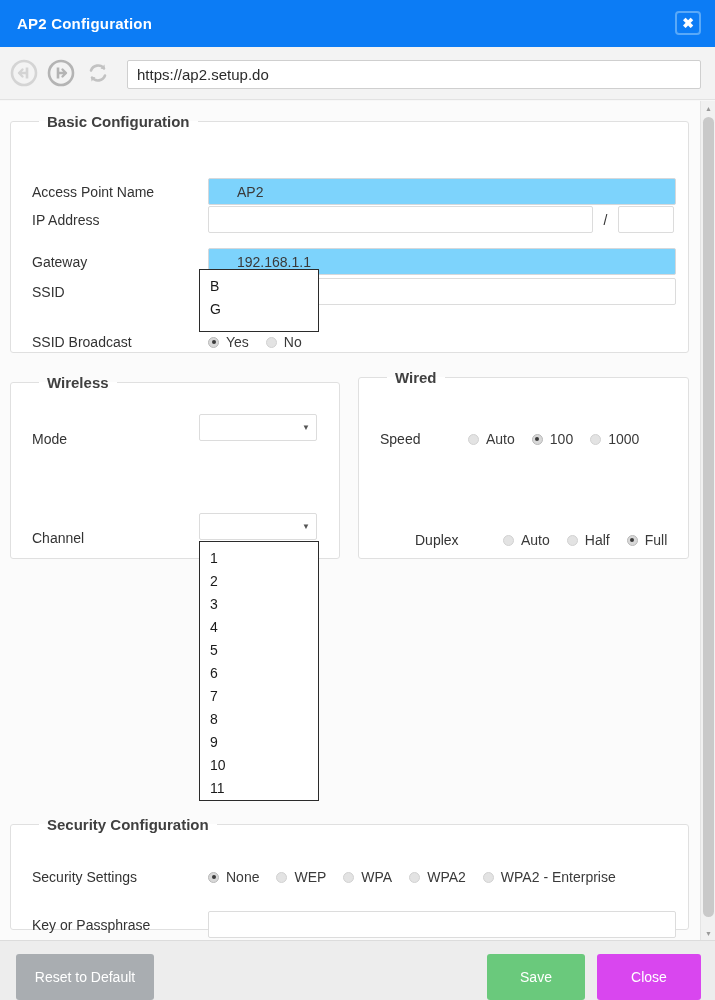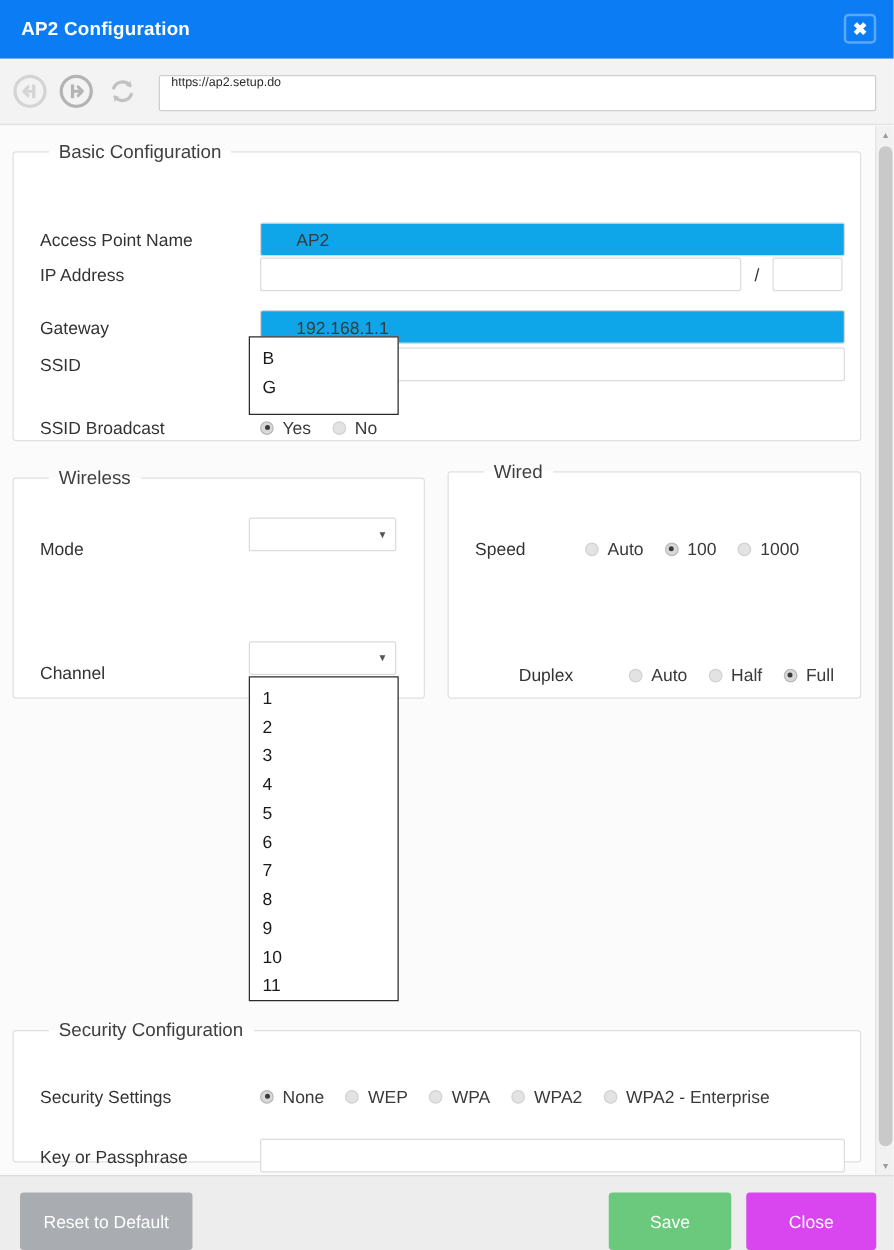--- a/index.html
+++ b/index.html
@@ -60,23 +60,23 @@
   }
   .navicon:first-child { margin-left: 10px; }
   .navicon svg { display: block; }
 
   .urlbar {
     position: absolute; left: 127px; top: 60px;
     width: 574px; height: 29px;
     background: #ffffff;
     border: 1px solid #cfcfcf;
     border-radius: 2px;
-    display: flex; 
+    display: flex; align-items: center;
     padding-left: 9px;
-    font-size: 10px;
+    font-size: 15px;
     color: #2b2b2b;
     cursor: text;
   }
 
   
   .page {
     position: absolute; left: 0; top: 101px;
     width: 715px; height: 839px;
     background: #fbfbfb;
     overflow: hidden;
@@ -112,20 +112,21 @@
     border: 1px solid #e0e0e0;
     border-radius: 3px;
     background: #ffffff;
     padding: 0;
   }
   legend {
     font-size: 15px;
     color: #404040;
     padding: 0 8px;
     margin-left: 28px;
+    font-weight: bold;
   }
 
   #fs-basic    { left: 10px; top: 12px;  width: 679px; height: 240px; }
   #fs-wireless { left: 10px; top: 273px; width: 330px; height: 185px; }
   #fs-wired    { left: 358px; top: 268px; width: 331px; height: 190px; }
   #fs-security { left: 10px; top: 715px; width: 679px; height: 114px; }
 
   
   .row {
     position: absolute;
@@ -142,21 +143,21 @@
     border: 1px solid #dcdcdc;
     border-radius: 2px;
     height: 27px;
     display: flex; align-items: center;
     padding-left: 9px;
     font-size: 14px;
     color: #333333;
     cursor: text;
   }
   .txtfield.disabled {
-    background: #0ea5e9;
+    background: #7dd3fc;
     border-color: #d5d8db;
     color: #3a3a3a;
     padding-left: 28px;
   }
 
   
   .radiogroup { display: flex; align-items: center; }
   .radio-item {
     display: flex; align-items: center;
     margin-right: 17px;

